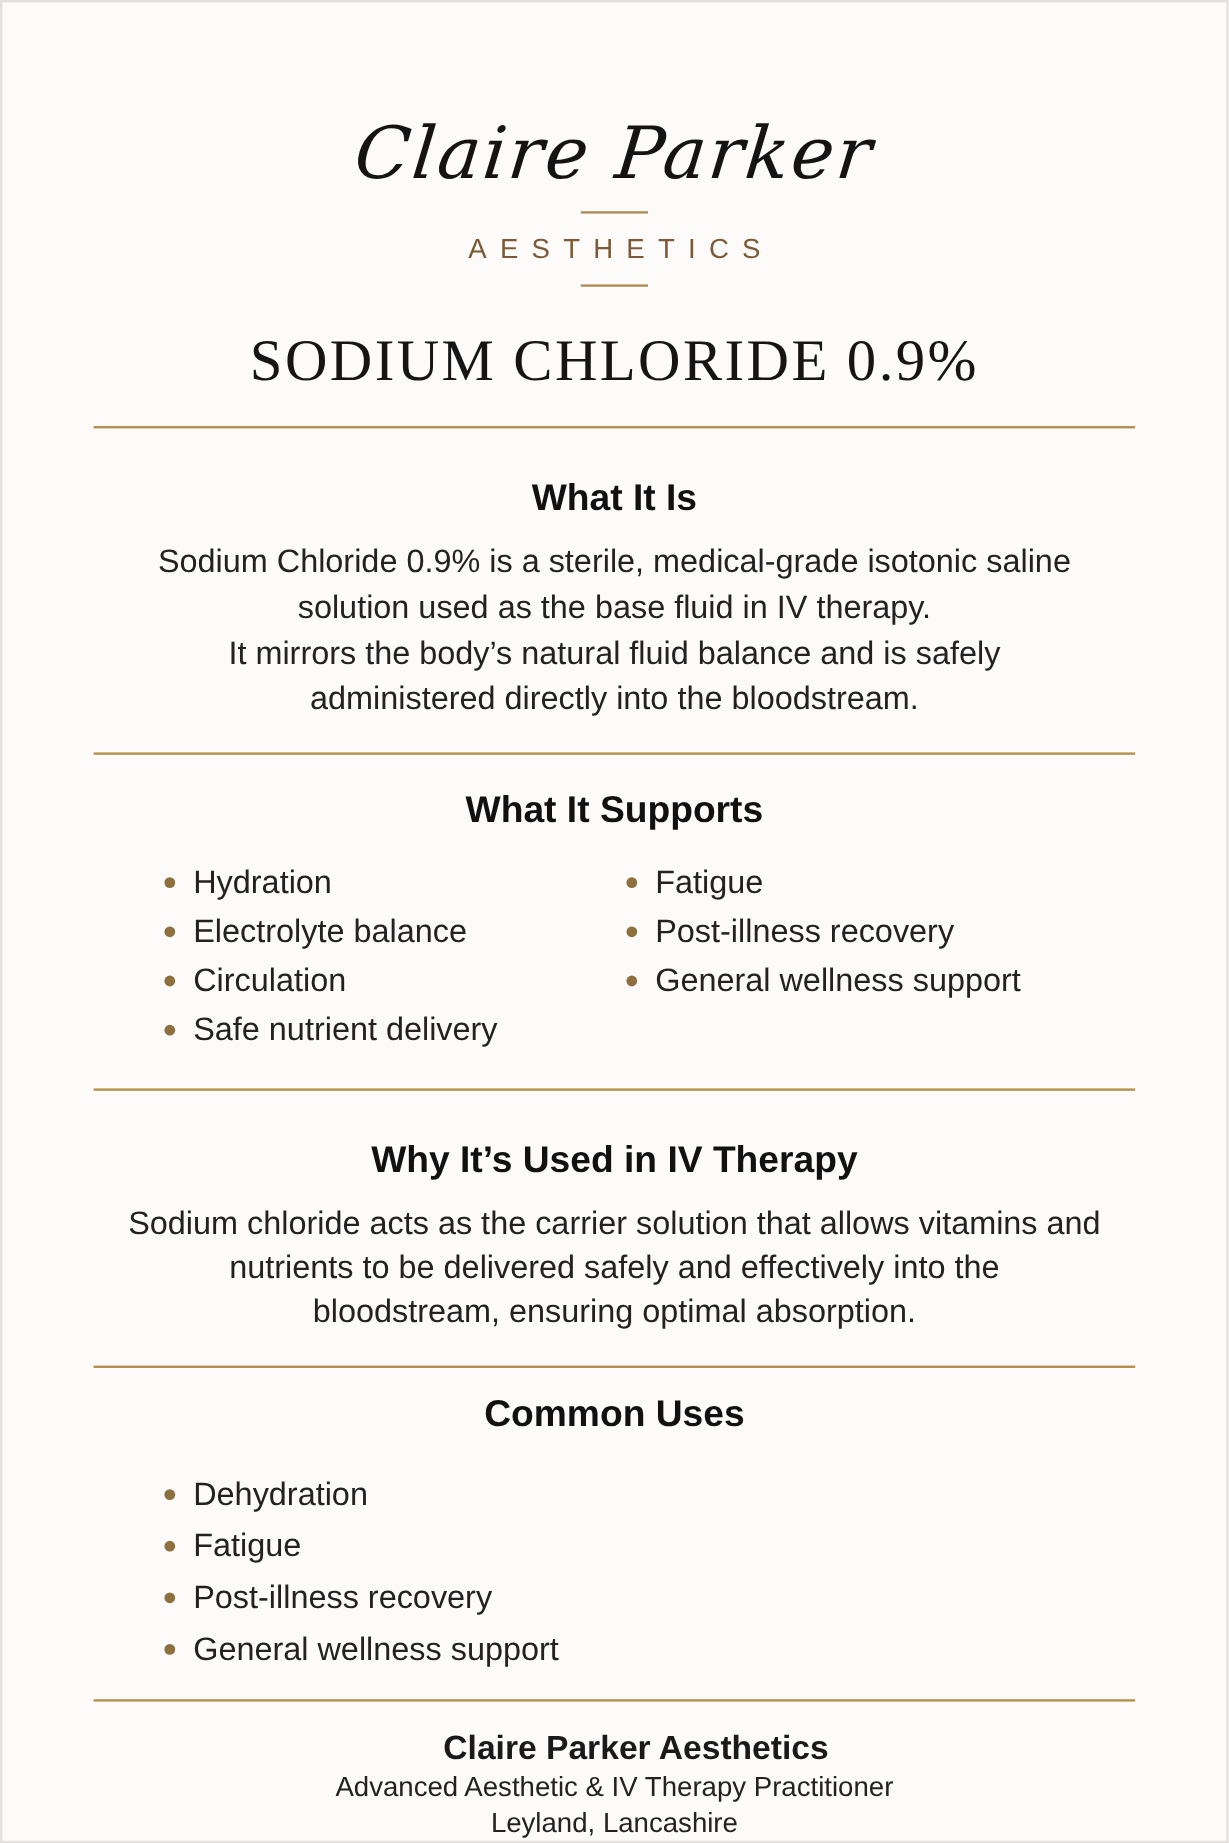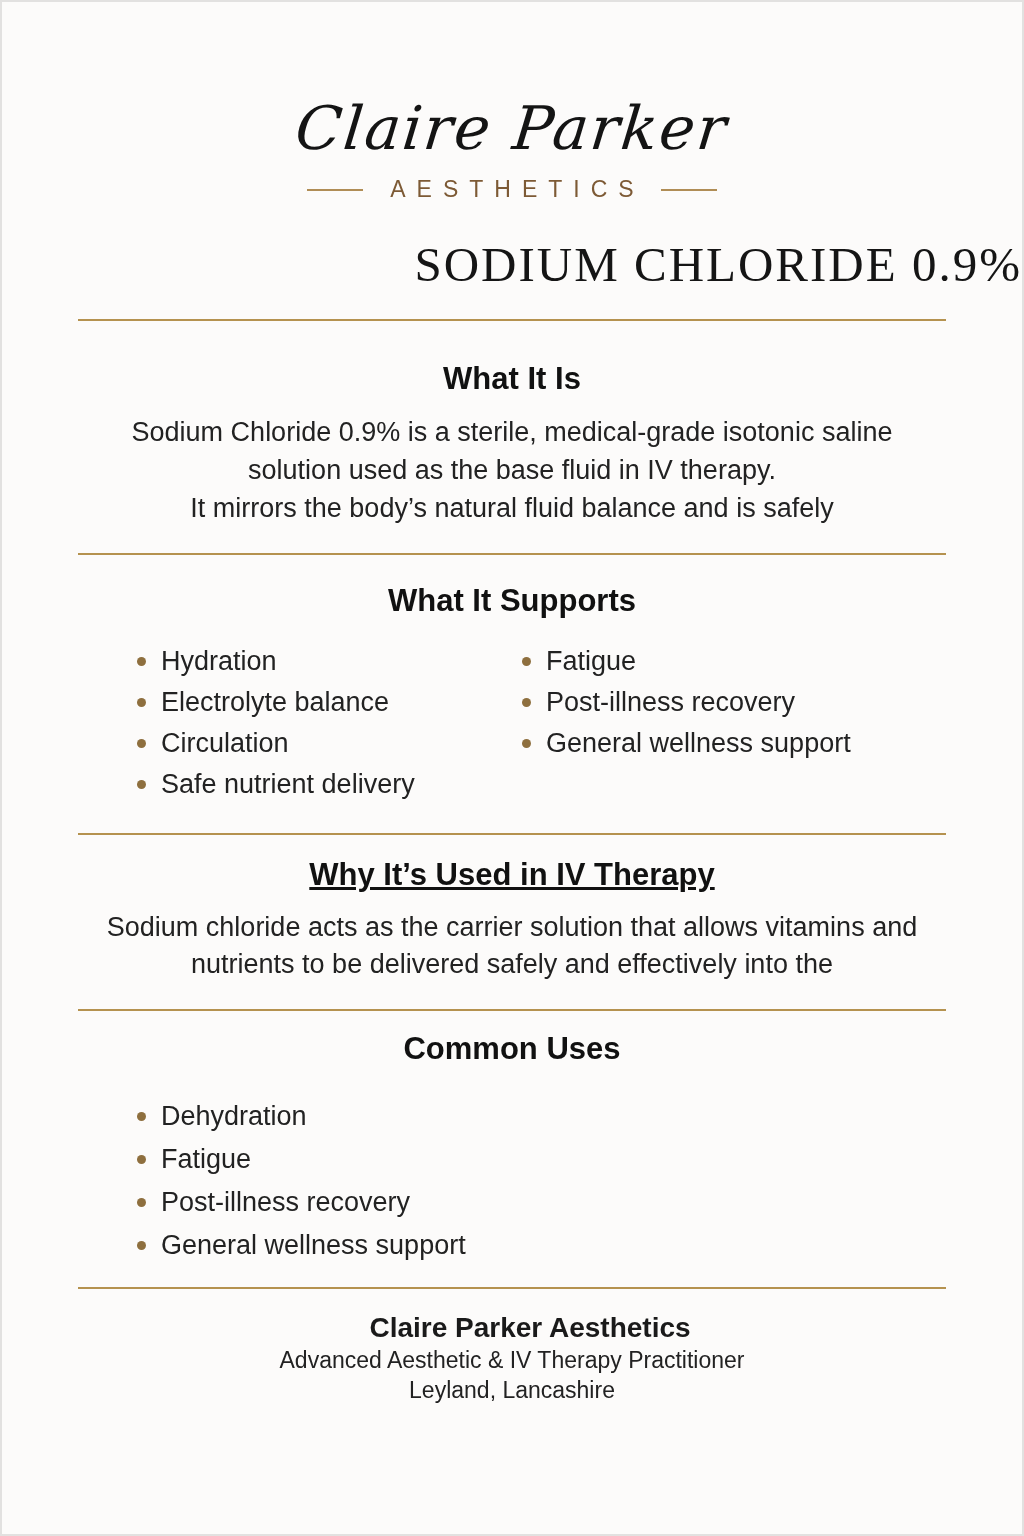--- a/index.html
+++ b/index.html
@@ -26,34 +26,35 @@
     color: #141414;
     letter-spacing: 2px;
     transform: skewX(-6deg);
   }
   .brand-row {
     margin-top: 8px;
     display: flex;
     justify-content: center;
     align-items: center;
     gap: 16px;
+    flex-direction: column;
   }
   .brand-line { width: 56px; height: 2px; background: #b08d55; }
   .brand-word {
     font-size: 23px;
     font-weight: 500;
     letter-spacing: 11px;
     padding-left: 11px; 
     color: #7d5a35;
   }
 
   
   .title {
     margin-top: 34px;
-    text-align: right;
+    text-align: center;
     font-family: "Liberation Serif", serif;
     font-size: 49px;
     line-height: 56px;
     letter-spacing: 2px;
     color: #151515;
   }
 
   
   .divider {
     width: 868px;
@@ -71,21 +72,21 @@
   
   .sec-heading {
     text-align: center;
     font-size: 31px;
     line-height: 36px;
     font-weight: bold;
     color: #111111;
   }
   .sec-heading.h1 { margin-top: 40px; }
   .sec-heading.h2 { margin-top: 28px; }
-  .sec-heading.h3 { margin-top: 22px; text-decoration: underline; }
+  .sec-heading.h3 { margin-top: 40px; }
   .sec-heading.h4 { margin-top: 20px; }
 
   .para { margin-top: 16px; text-align: center; }
   .para .line { font-size: 27px; line-height: 38px; color: #222222; }
   .para.tight .line { line-height: 37px; }
 
   
   .bullets-2col {
     margin-top: 22px;
     display: flex;
@@ -141,20 +142,21 @@
 
   <div class="title">SODIUM CHLORIDE 0.9%</div>
 
   <hr class="divider d1">
 
   <div class="sec-heading h1">What It Is</div>
   <div class="para">
     <div class="line">Sodium Chloride 0.9% is a sterile, medical-grade isotonic saline</div>
     <div class="line">solution used as the base fluid in IV therapy.</div>
     <div class="line">It mirrors the body’s natural fluid balance and is safely</div>
+    <div class="line">administered directly into the bloodstream.</div>
   </div>
 
   <hr class="divider d2">
 
   <div class="sec-heading h2">What It Supports</div>
   <div class="bullets-2col">
     <div class="col-left">
       <div class="bullet">
           <span class="dot"></span>
           <span>Hydration</span>
@@ -187,20 +189,21 @@
         </div>
     </div>
   </div>
 
   <hr class="divider d3">
 
   <div class="sec-heading h3">Why It’s Used in IV Therapy</div>
   <div class="para tight">
     <div class="line">Sodium chloride acts as the carrier solution that allows vitamins and</div>
     <div class="line">nutrients to be delivered safely and effectively into the</div>
+    <div class="line">bloodstream, ensuring optimal absorption.</div>
   </div>
 
   <hr class="divider d4">
 
   <div class="sec-heading h4">Common Uses</div>
   <div class="bullets-1col">
     <div class="bullet">
         <span class="dot"></span>
         <span>Dehydration</span>
       </div>

